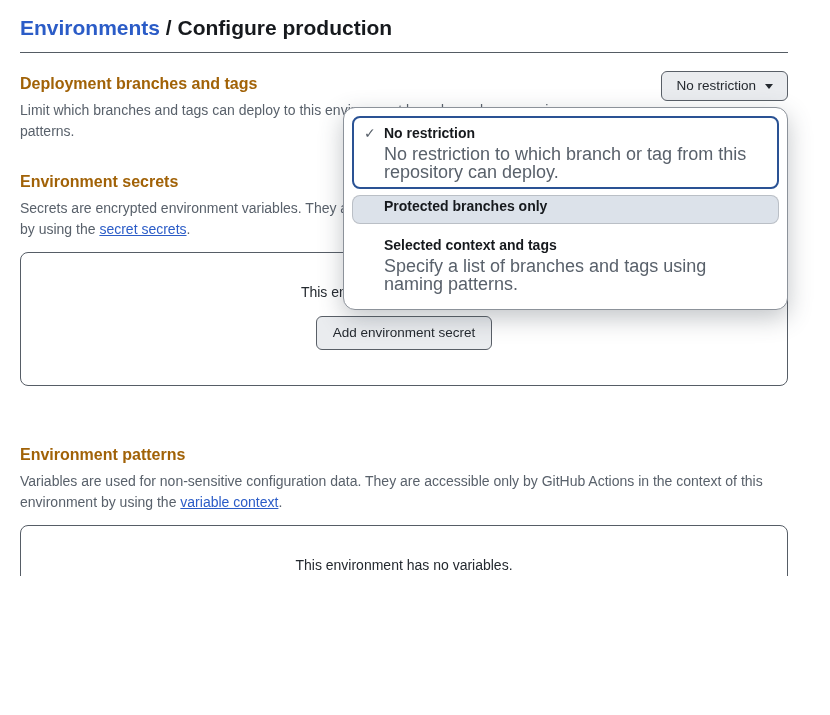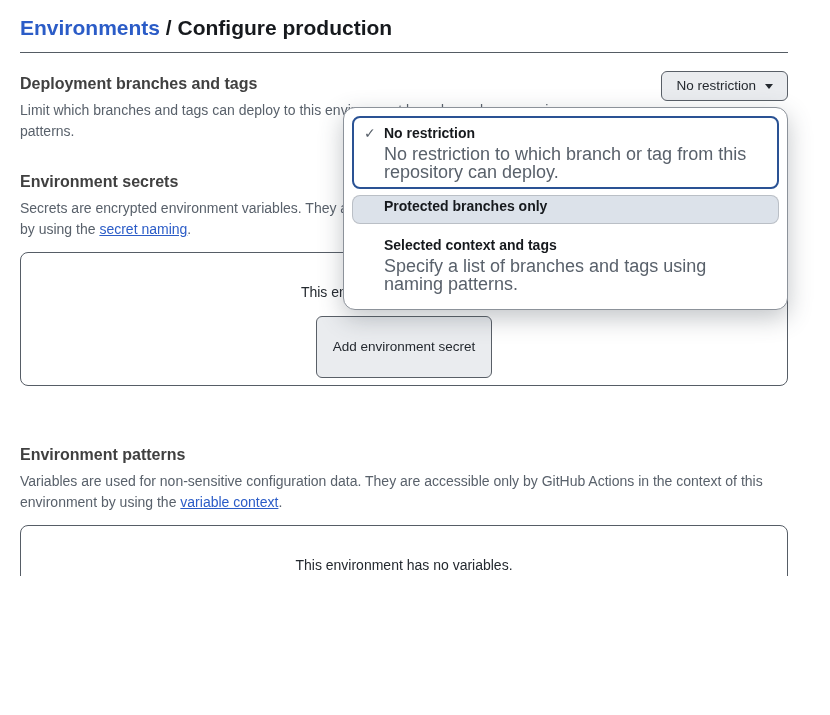--- a/index.html
+++ b/index.html
@@ -33,21 +33,21 @@
     border-top: 1px solid #555c64;
     margin: 10px 0 0 0;
   }
 
   
   .section-heading {
     margin: 0 0 6px 0;
     font-size: 16px;
     font-weight: 700;
     line-height: 20px;
-    color: #404040;
+    color: #a16207;
   }
   .desc {
     margin: 0;
     font-size: 14px;
     line-height: 21px;
     color: #59616b;
   }
   .desc a { color: #2b5cc7; text-decoration: underline; cursor: pointer; }
   .desc.narrow { max-width: 600px; }
 
@@ -92,21 +92,21 @@
     border-radius: 8px;
     text-align: center;
     padding-top: 29px;
   }
   .empty-msg {
     margin: 0 0 13px 0;
     font-size: 14px;
     line-height: 21px;
     color: #24292f;
   }
-  .add-btn { padding: 21px 16px; }
+  .add-btn { padding: 7px 16px; }
 
   
   .dropdown {
     position: absolute;
     left: 343px;
     top: 107px;
     width: 445px;
     background: #ffffff;
     border: 1px solid #8c929a;
     border-radius: 12px;
@@ -167,21 +167,21 @@
         <p class="desc narrow">Limit which branches and tags can deploy to this environment based on rules or naming patterns.</p>
       </div>
       <button class="btn selector-btn">
         <span>No restriction</span>
         <span class="caret"></span>
       </button>
     </div>
 
     <div class="secrets-section">
       <h2 class="section-heading">Environment secrets</h2>
-      <p class="desc"><span>Secrets are encrypted environment variables. They are accessible only by GitHub Actions in the context of this environment by using the </span><a>secret naming</a><span>.</span></p>
+      <p class="desc"><span>Secrets are encrypted environment variables. They are accessible only by GitHub Actions in the context of this environment by using the </span><a>secret secrets</a><span>.</span></p>
       <div class="empty-box">
         <p class="empty-msg">This environment has no secrets.</p>
         <button class="btn add-btn">Add environment secret</button>
       </div>
     </div>
 
     <div class="vars-section">
       <h2 class="section-heading">Environment patterns</h2>
       <p class="desc"><span>Variables are used for non-sensitive configuration data. They are accessible only by GitHub Actions in the context of this environment by using the </span><a>variable context</a><span>.</span></p>
       <div class="empty-box">

